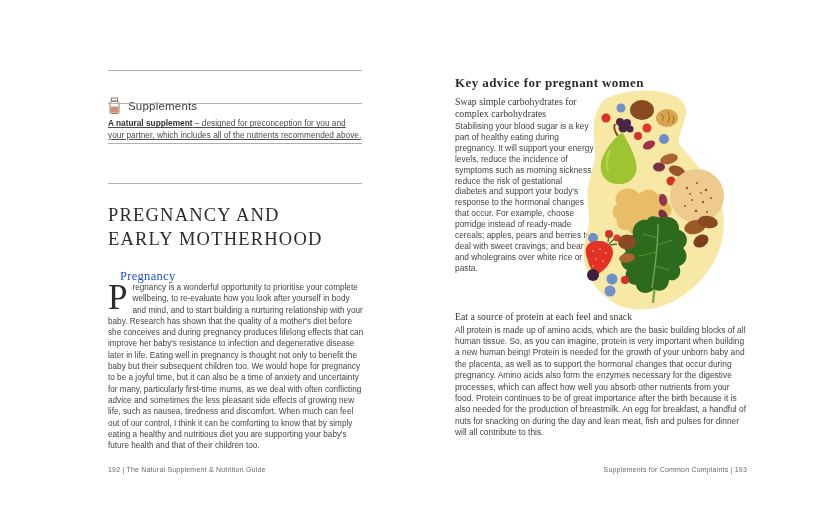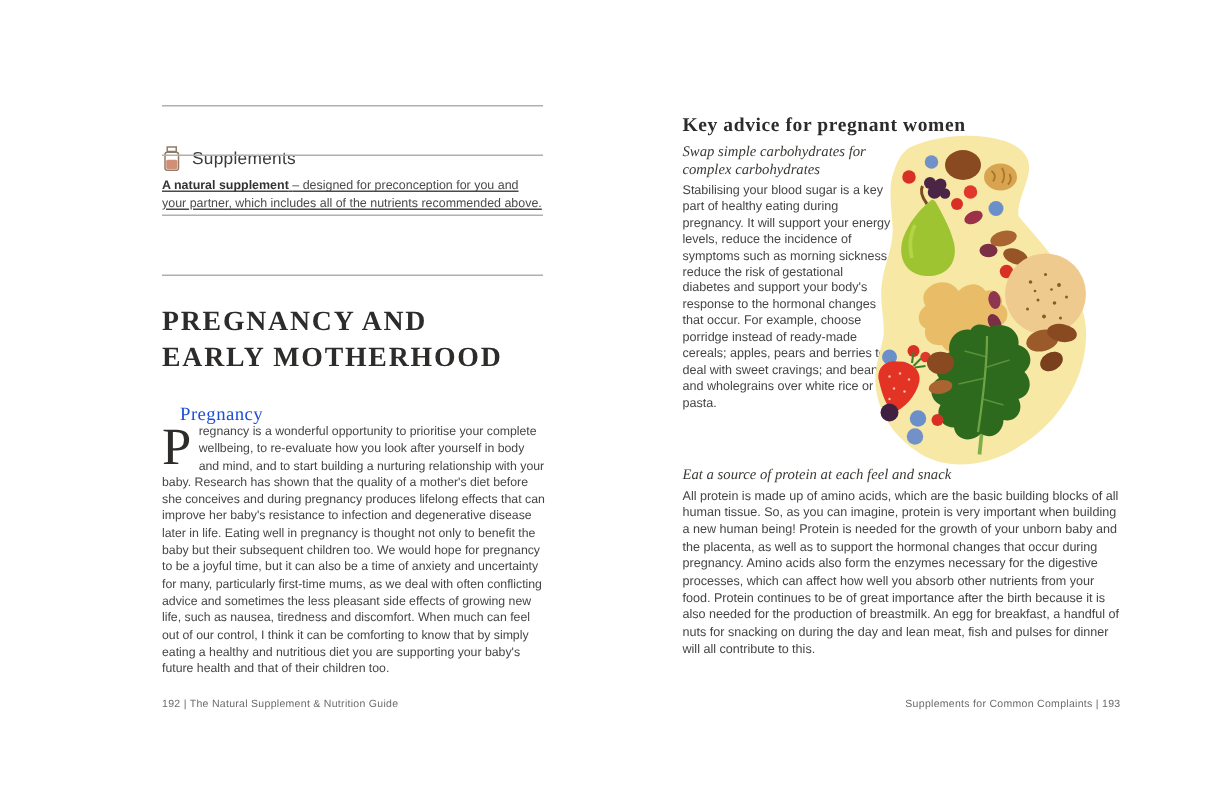--- a/index.html
+++ b/index.html
@@ -17,21 +17,21 @@
   
   .supp-header{position:absolute;top:77px;left:0;display:flex;align-items:center;gap:7px;margin-top:20px;}
   .supp-title{font-size:11.5px;color:#3a3a3a;letter-spacing:.2px;}
   .supp-entry{position:absolute;left:0;width:254px;font-size:8.3px;line-height:11.5px;color:#4a4a4a;text-decoration:underline;}
   .supp-entry b{color:#333;font-weight:bold;}
 
   
   .chapter-heading{
     position:absolute;top:203px;left:0;width:240px;
     font-family:"Liberation Serif", serif;font-size:18.5px;line-height:24px;
-    letter-spacing:1.2px;color:#2d2c2a;font-weight:700;margin:0;
+    letter-spacing:1.2px;color:#2d2c2a;font-weight:400;margin:0;
   }
   .sub-heading{
     position:absolute;top:257px;left:0;
     font-family:"Liberation Serif", serif;font-size:12.5px;color:#1d4ed8;
     letter-spacing:.3px;margin:12px;font-weight:400;
   }
 
   .body-copy{font-size:8.2px;line-height:11.3px;color:#454545;margin:0;text-align:left;}
   #left-paragraph{position:absolute;top:282px;left:0;width:256px;}
   .dropcap{
@@ -43,21 +43,21 @@
   #left-footer{left:0;}
   #right-footer{right:0;text-align:right;}
 
   
   .advice-heading{
     position:absolute;top:75px;left:0;margin:0;
     font-family:"Liberation Serif", serif;font-size:13px;color:#2d2c2a;
     letter-spacing:.4px;font-weight:700;
   }
   .advice-sub{
-    font-family:"Liberation Serif", serif;font-style:italic;
+    font-family:"Liberation Serif", serif;
     font-size:9.8px;line-height:11.5px;color:#3a3935;margin:0 0 2px 0;
   }
   #section-carbs{position:absolute;top:96px;left:0;width:141px;}
   #section-carbs .body-copy{font-size:8.4px;line-height:10.9px;}
   #section-protein{position:absolute;top:311px;left:0;width:292px;}
   #section-protein .body-copy{font-size:8.4px;line-height:11.4px;}
 
   #illustration{position:absolute;top:88px;left:120px;width:180px;height:252px;}
 </style>
 </head>

